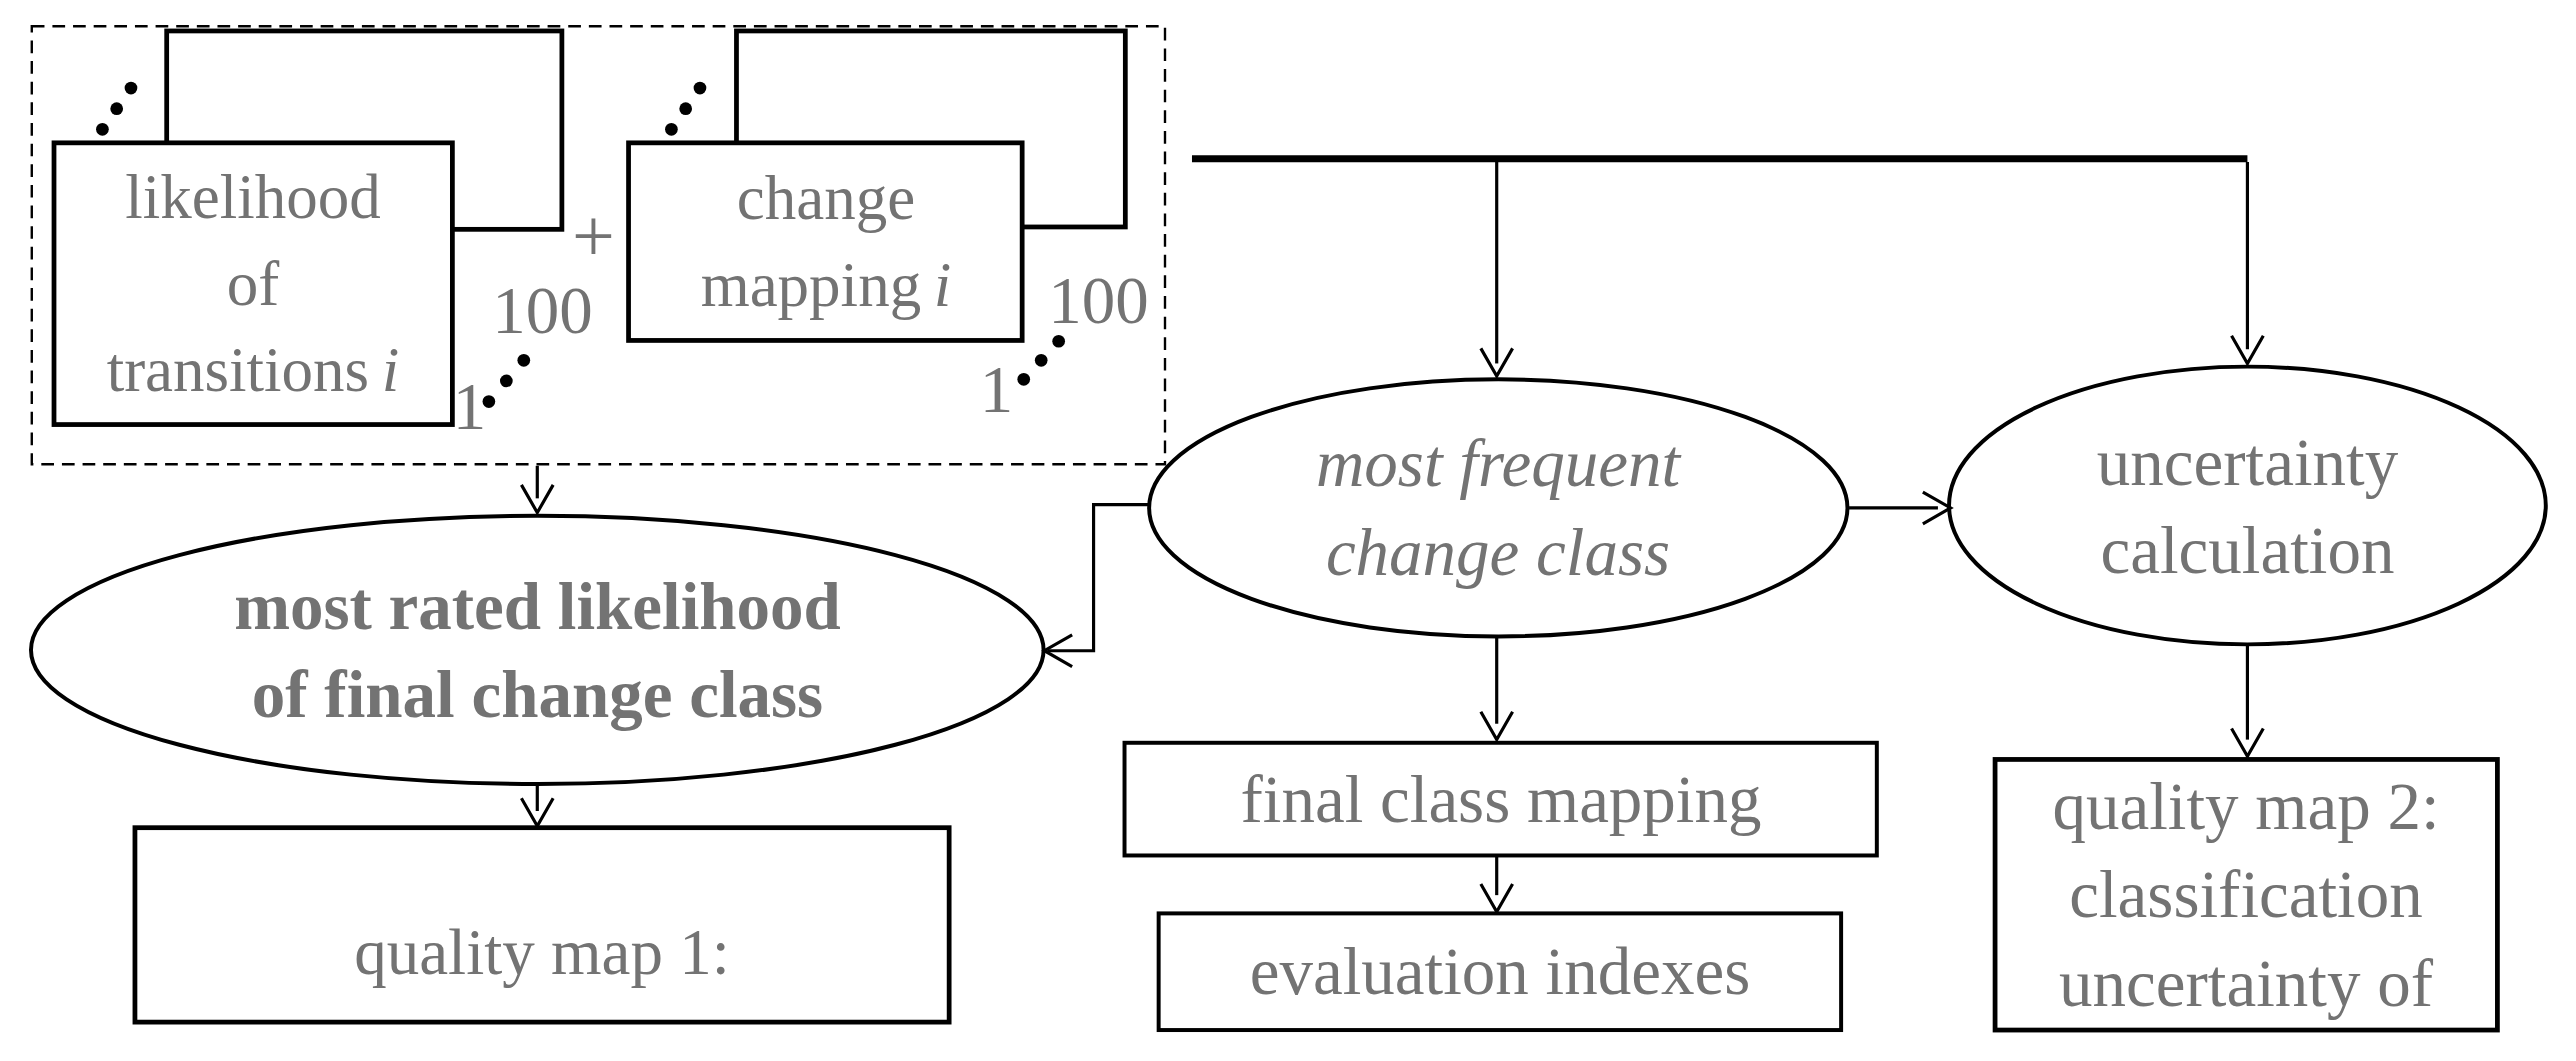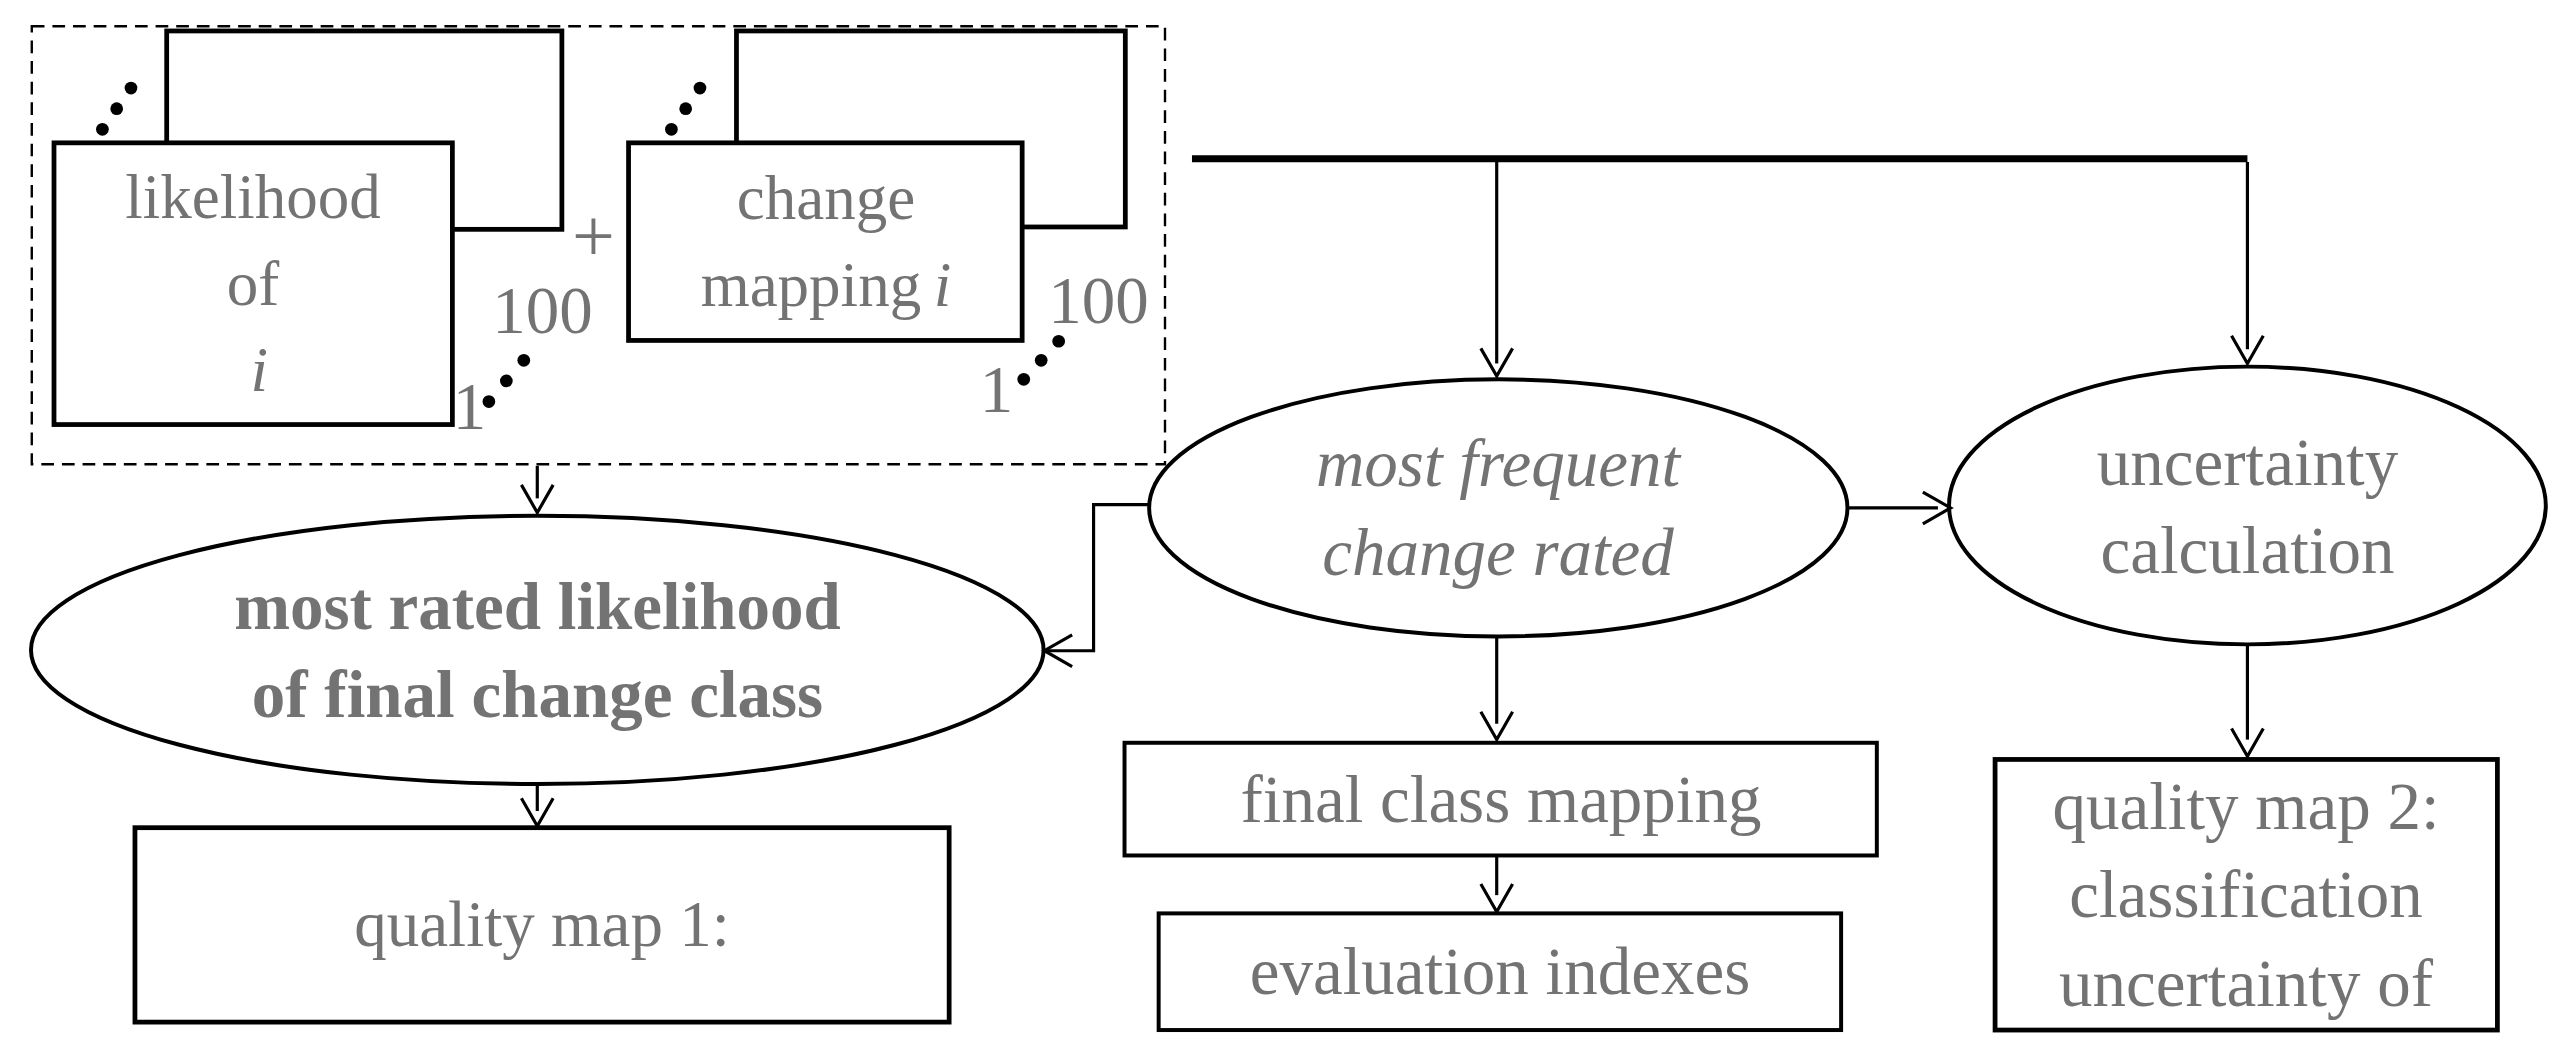--- a/index.html
+++ b/index.html
@@ -110,20 +110,21 @@
     <rect x="170" y="1043" width="1026" height="245" fill="#fff" stroke="#000" stroke-width="6"></rect>
     <rect x="1417" y="936" width="948" height="142" fill="#fff" stroke="#000" stroke-width="5"></rect>
     <rect x="1460" y="1151" width="860" height="147" fill="#fff" stroke="#000" stroke-width="5"></rect>
     <rect x="2514" y="957" width="633" height="341" fill="#fff" stroke="#000" stroke-width="6"></rect>
   </svg>
 
   <div class="label stack-label" style="left:54px; top:143px; width:398px; height:282px;">
     <span>likelihood</span>
     <span>of</span>
     <span class="row">
+      <span>transitions</span>
       <span class="idx">i</span>
     </span>
   </div>
 
   <div class="label stack-label" style="left:629px; top:143px; width:394px; height:198px;">
     <span>change</span>
     <span class="row">
       <span>mapping</span>
       <span class="idx">i</span>
     </span>
@@ -134,28 +135,28 @@
   <div class="label count" style="left:434px; top:371px; width:71px; height:70px;">1</div>
   <div class="label count" style="left:1027px; top:265px; width:143px; height:70px;">100</div>
   <div class="label count" style="left:961px; top:354px; width:71px; height:70px;">1</div>
 
   <div class="label" style="left:31px; top:516px; width:1013px; height:268px;font-weight:bold;">
     <span>most rated likelihood</span>
     <span>of final change class</span>
   </div>
   <div class="label" style="left:1149px; top:379px; width:698px; height:257px;font-style:italic;">
     <span>most frequent</span>
-    <span>change rated</span>
+    <span>change class</span>
   </div>
   <div class="label" style="left:1949px; top:367px; width:597px; height:278px;">
     <span>uncertainty</span>
     <span>calculation</span>
   </div>
 
-  <div class="label box1-label" style="left:135px; top:828px; width:814px; height:194px;">
+  <div class="label box1-label" style="left:135px; top:856px; width:814px; height:194px;">
     <span>quality map 1:</span>
   </div>
   <div class="label" style="left:1125px; top:743px; width:752px; height:113px;">final class mapping</div>
   <div class="label" style="left:1159px; top:913px; width:682px; height:117px;">evaluation indexes</div>
   <div class="label" style="left:1995px; top:759px; width:502px; height:271px;">
     <span>quality map 2:</span>
     <span>classification</span>
     <span>uncertainty of</span>
   </div>
 

